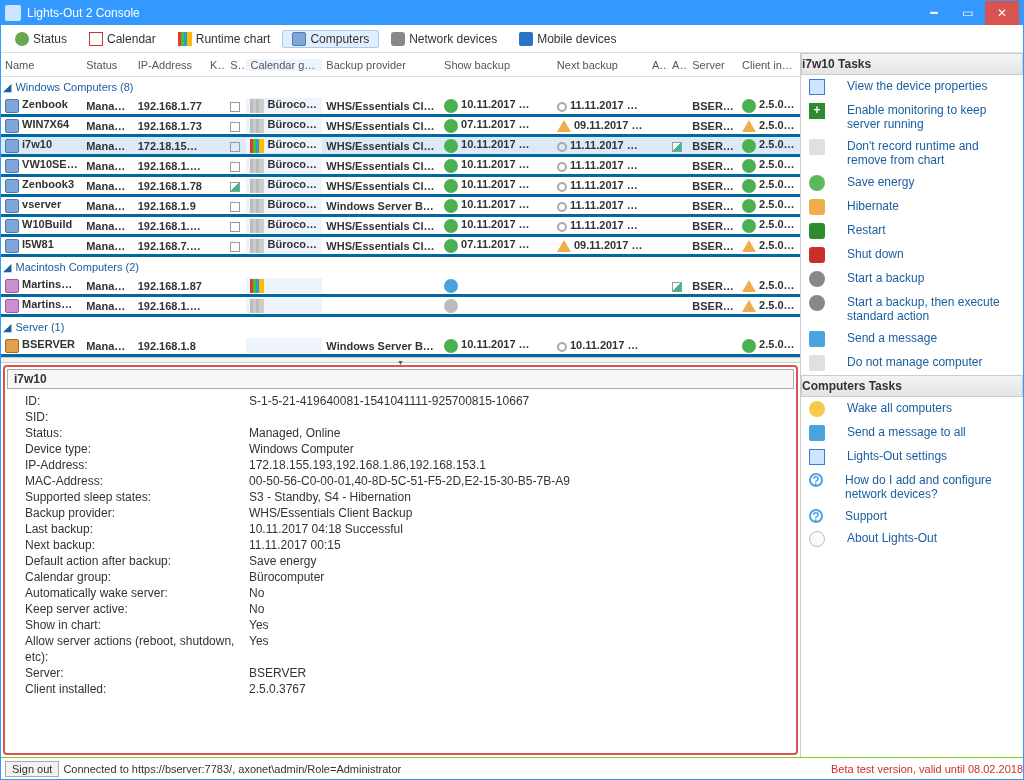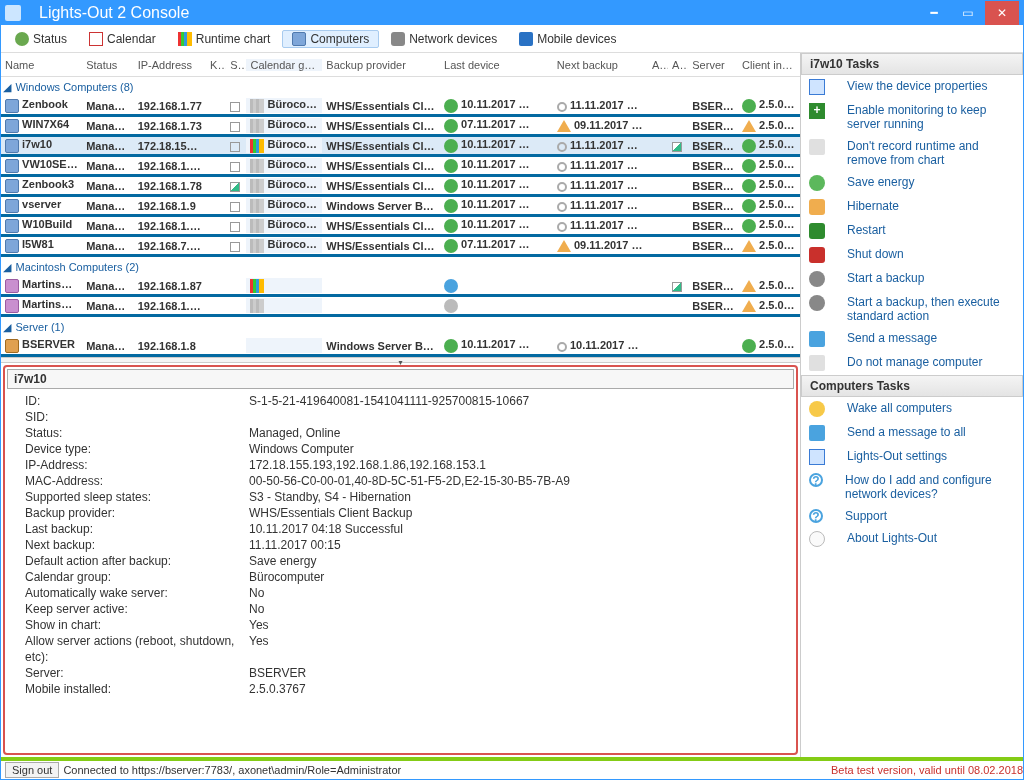--- a/index.html
+++ b/index.html
@@ -1,20 +1,20 @@
 <!DOCTYPE html>
 <html><head>
 <meta charset="utf-8">
 <style>
   * { box-sizing: border-box; }
   html,body { margin:0; padding:0; font-family: "Segoe UI", Tahoma, sans-serif; font-size:12px; color:#333; background:#fff; }
   .window { width:1024px; height:780px; border:1px solid #3399ff; display:flex; flex-direction:column; }
   .titlebar { background:#3399ff; color:#fff; height:24px; display:flex; align-items:center; padding:0 4px; }
   .titlebar .title-icon { width:16px; height:16px; background:#cce6ff; margin-right:6px; border-radius:2px; }
-  .titlebar .title { flex:1; font-size:16px;margin-left:12px; }
+  .titlebar .title { flex:1; font-size:12px; }
   .winbtns { display:flex; }
   .winbtn { width:34px; height:24px; display:flex; align-items:center; justify-content:center; color:#fff; }
   .winbtn.close { background:#d9534f; }
   .toolbar { display:flex; align-items:center; height:28px; border-bottom:1px solid #ddd; padding:0 4px; gap:2px; }
   .tbitem { display:flex; align-items:center; gap:4px; padding:2px 10px; border-radius:2px; cursor:default; }
   .tbitem.sel { background:#e0efff; border:1px solid #a8cbef; padding:1px 9px; }
   .main { flex:1; display:flex; overflow:hidden; }
   .left { flex:1; display:flex; flex-direction:column; border-right:1px solid #ccc; min-width:0; }
   .grid-head,.row { display:flex; align-items:center; height:20px; font-size:11px; }
   .grid-head { height:24px; border-bottom:1px solid #ddd; color:#555; }
@@ -41,36 +41,36 @@
   .ico.box { border:1px solid #999; width:10px;height:10px; }
   .ico.chk { border:1px solid #999; width:10px;height:10px; background:linear-gradient(135deg,#fff 45%,#3b8 45%); }
   .ico.cal { background:#fff; border:1px solid #c33; }
   .hsplit { height:6px; background:#f4f4f4; border-top:1px solid #ccc; border-bottom:1px solid #ccc; text-align:center; font-size:8px; color:#555; }
   .details { flex:1; border:2px solid #d9534f; border-radius:4px; margin:2px; overflow:auto; }
   .details .dh { border:1px solid #aaa; margin:2px; padding:2px 6px; font-weight:600; background:#f7f7f7; }
   .dbody { padding:2px 20px; }
   .drow { display:flex; line-height:16px; }
   .drow .lab { width:224px; }
   .right { width:222px; background:#fff; display:flex; flex-direction:column; }
-  .panehead { background:linear-gradient(#f4f4f4,#e4e4e4); border:1px solid #ccc; padding:3px 8px; font-weight:600; color:#333; }
+  .panehead { background:linear-gradient(#f4f4f4,#e4e4e4); border:1px solid #ccc; padding:3px 0; font-weight:600; color:#333; }
   .rlist a { display:flex; align-items:flex-start; gap:22px; padding:4px 8px; color:#1a5fa0; text-decoration:none; line-height:14px; }
   .ric { display:inline-block; width:16px; height:16px; flex-shrink:0; }
   .ric.props { border:1px solid #3a7bd5; background:#cfe4ff; }
   .ric.plus { color:#fff; background:#2e8b2e; text-align:center; line-height:14px; font-weight:bold; }
   .ric.no { background:#e0e0e0; position:relative; border-radius:2px;}
   .ric.leaf { background:#5cb85c; border-radius:50%; }
   .ric.hib { background:#f0ad4e; border-radius:3px; }
   .ric.rest { background:#2e8b2e; border-radius:3px; }
   .ric.shut { background:#c9302c; border-radius:3px; }
   .ric.bak { background:#888; border-radius:50%; }
   .ric.msg { background:#4aa3df; border-radius:2px; }
   .ric.sun { background:#f7c948; border-radius:50%; }
   .ric.help { border:2px solid #4aa3df; border-radius:50%; color:#4aa3df; text-align:center; font-weight:bold; line-height:12px; width:14px;height:14px; }
   .ric.bulb { border:1px solid #bbb; border-radius:50%; background:#fafafa; }
-  .statusbar { height:22px; border-top:4px solid #84cc16; display:flex; align-items:center; font-size:11px; }
+  .statusbar { height:22px; border-top:1px solid #84cc16; display:flex; align-items:center; font-size:11px; }
   .statusbar .btn { border:1px solid #aaa; padding:1px 6px; margin:0 4px; background:#f3f3f3; }
 </style>
 </head>
 <body>
 
 <div class="window">
   <div class="titlebar">
     <span class="title-icon"></span>
     <span class="title">Lights-Out 2 Console</span>
     <div class="winbtns">
@@ -110,21 +110,21 @@
   <div class="main">
     <div class="left">
       <div class="grid-head">
         <div class="col c-name">Name</div>
         <div class="col c-status">Status</div>
         <div class="col c-ip">IP-Address</div>
         <div class="col c-keep">Keep</div>
         <div class="col c-sho">Sho</div>
         <div class="col c-cg">Calendar group</div>
         <div class="col c-prov">Backup provider</div>
-        <div class="col c-last">Last device</div>
+        <div class="col c-last">Show backup</div>
         <div class="col c-next">Next backup</div>
         <div class="col c-aut">Aut</div>
         <div class="col c-allo">Allo</div>
         <div class="col c-srv">Server</div>
         <div class="col c-cli">Client installe</div>
       </div>
       <div class="gridbody" id="gridbody">
           <div class="grp"><span>◢</span> Windows Computers (8)</div>
           <div class="row">
             <div class="col c-name"><span class="ico pc"></span> Zenbook</div>
@@ -362,21 +362,21 @@
             </div>
             <div class="drow">
               <div class="lab">Allow server actions (reboot, shutdown, etc):</div>
               <div>Yes</div>
             </div>
             <div class="drow">
               <div class="lab">Server:</div>
               <div>BSERVER</div>
             </div>
             <div class="drow">
-              <div class="lab">Mobile installed:</div>
+              <div class="lab">Client installed:</div>
               <div>2.5.0.3767</div>
             </div>
           </div>
       </div>
     </div>
 
     <div class="right">
       <div class="panehead">i7w10 Tasks</div>
       <div class="rlist" id="tasksA">
           <a href="#">

